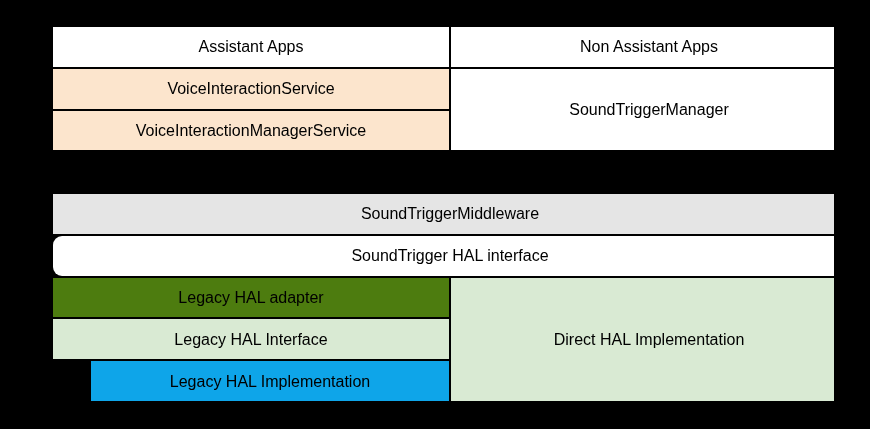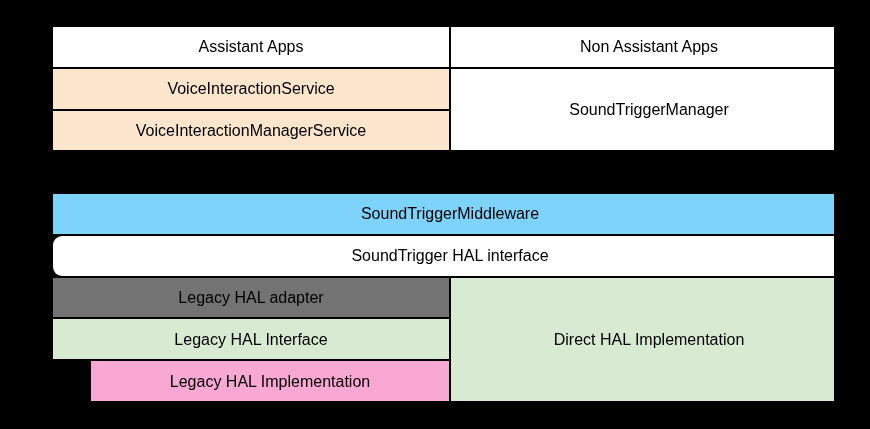--- a/index.html
+++ b/index.html
@@ -65,26 +65,26 @@
 
     <div class="cell pos-non-assistant-apps" style="background: rgb(255, 255, 255);">Non Assistant Apps</div>
 
     <div class="cell pos-vis" style="background: rgb(252, 229, 205);">VoiceInteractionService</div>
 
     <div class="cell pos-stmanager" style="background: #ffffff;">SoundTriggerManager</div>
 
     <div class="cell pos-vims" style="background: rgb(252, 229, 205);">VoiceInteractionManagerService</div>
 
 
-    <div class="cell pos-stmiddleware" style="background: #7dd3fc;">SoundTriggerMiddleware</div>
+    <div class="cell pos-stmiddleware" style="background: #e5e5e5;">SoundTriggerMiddleware</div>
 
     <div class="cell pos-halinterface" style="background: rgb(255, 255, 255); border-radius: 9px;">SoundTrigger HAL interface</div>
 
-    <div class="cell pos-legacy-adapter" style="background: #737373;">Legacy HAL adapter</div>
+    <div class="cell pos-legacy-adapter" style="background: #4d7c0f;">Legacy HAL adapter</div>
 
     <div class="cell pos-direct-hal" style="background: rgb(217, 234, 211);">Direct HAL Implementation</div>
 
     <div class="cell pos-legacy-interface" style="background: rgb(217, 234, 211); text-align: right;">Legacy HAL Interface</div>
 
-    <div class="cell pos-legacy-implementation" style="background: #f9a8d4; margin-left: 38px;">Legacy HAL Implementation</div>
+    <div class="cell pos-legacy-implementation" style="background: #0ea5e9; margin-left: 38px;">Legacy HAL Implementation</div>
 
   </div>
 </div>
 
 </body></html>

